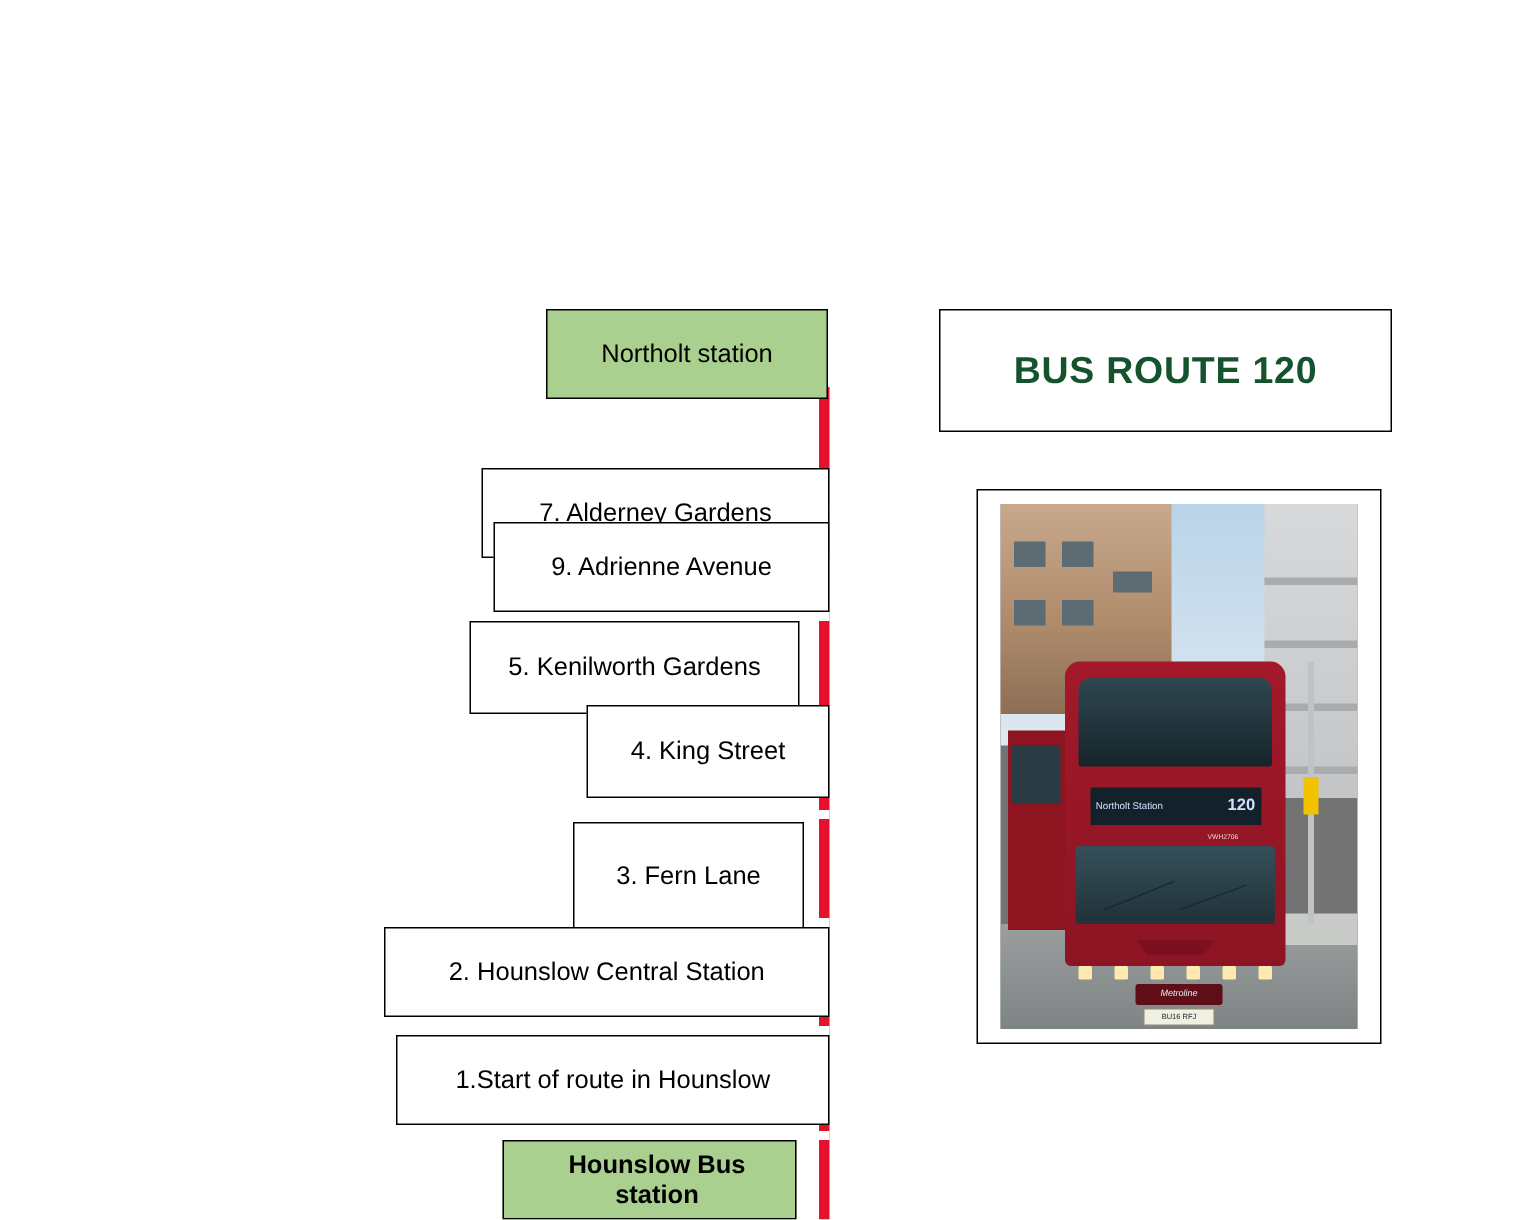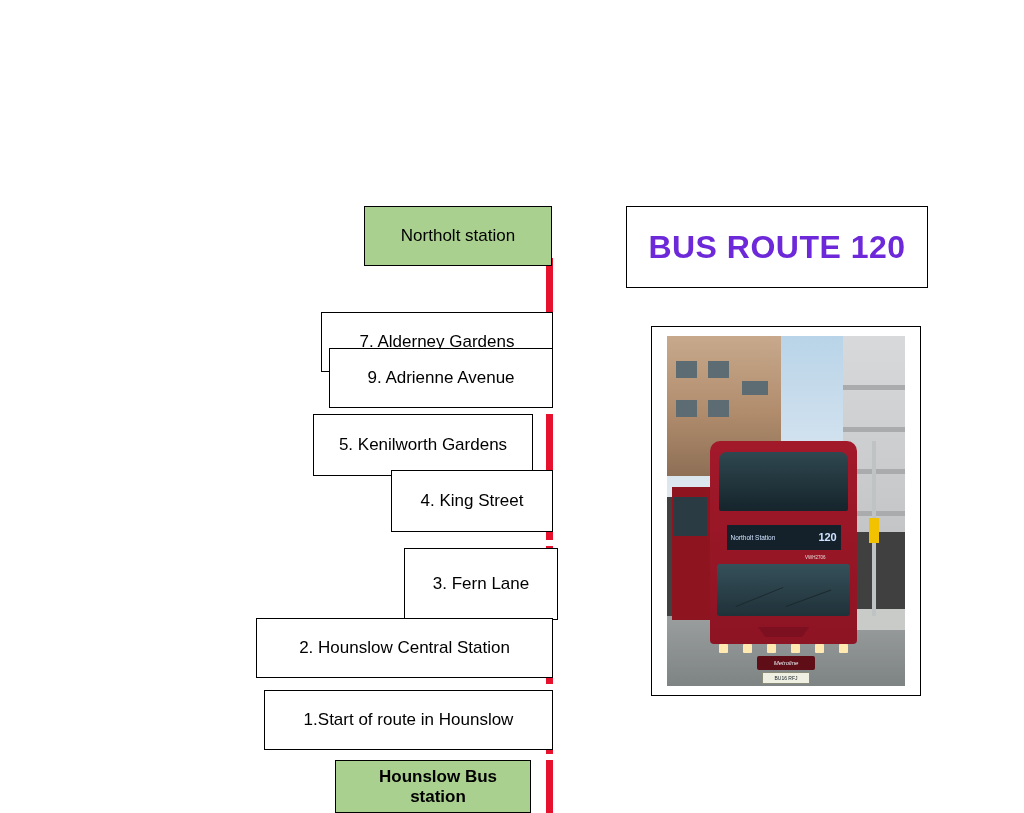--- a/index.html
+++ b/index.html
@@ -68,44 +68,44 @@
     width: 302px;
     height: 82px;
     box-sizing: border-box;
     border: 1px solid #000000;
     background: #ffffff;
     display: flex;
     align-items: center;
     justify-content: center;
   }
   .title-box .title-text {
-    font-size: 32px;
+    font-size: 25px;
     font-weight: bold;
     letter-spacing: 0.5px;
-    color: #6d28d9;
+    color: #14532d;
   }
 
   
   .photo-frame {
     position: absolute;
     left: 651px;
     top: 326px;
     width: 270px;
     height: 370px;
     box-sizing: border-box;
     border: 1px solid #000000;
     background: #ffffff;
     padding: 9px 15px;
   }
   .photo {
     position: relative;
     width: 100%;
     height: 100%;
     overflow: hidden;
-    background: #404040;
+    background: #737373;
   }
   
   .ph-sky {
     position: absolute; left: 0; top: 0; right: 0; height: 46%;
     background: linear-gradient(180deg,#b9d4e8 0%,#cfe0ee 60%,#dfe8ee 100%);
   }
   
   .ph-brick {
     position: absolute; left: 0; top: 0; width: 48%; height: 40%;
     background: linear-gradient(180deg,#c8a98c 0%,#b08c6c 55%,#8d6f56 100%);
@@ -237,21 +237,21 @@
   </div>
 
   <div class="node" style="left:313px; top:414px; width:220px; height:62px;">
     <span>5. Kenilworth Gardens</span>
   </div>
 
   <div class="node" style="left:391px; top:470px; width:162px; height:62px;">
     <span>4. King Street</span>
   </div>
 
-  <div class="node" style="left:404px; top:548px; width:154px; height:72px;text-align:right;">
+  <div class="node" style="left:382px; top:548px; width:154px; height:72px;text-align:right;">
     <span>3. Fern Lane</span>
   </div>
 
   <div class="node" style="left:256px; top:618px; width:297px; height:60px;">
     <span>2. Hounslow Central Station</span>
   </div>
 
   <div class="node" style="left:264px; top:690px; width:289px; height:60px;text-align:right;">
     <span>1.Start of route in Hounslow</span>
   </div>

